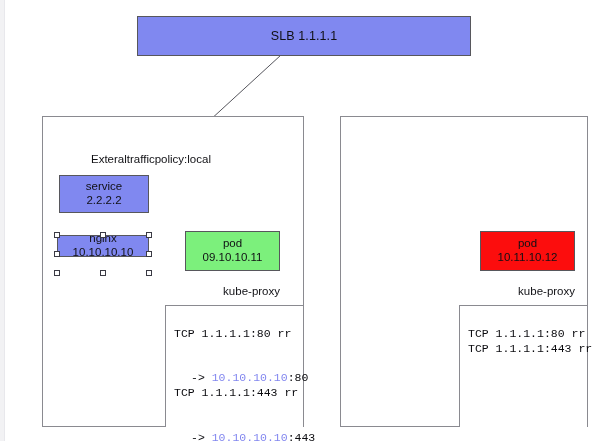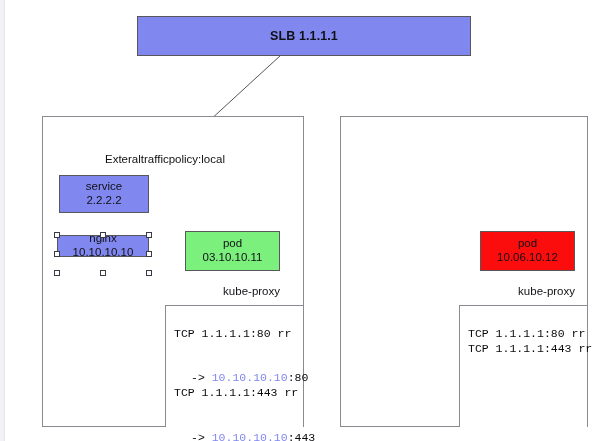--- a/index.html
+++ b/index.html
@@ -66,21 +66,21 @@
   .proxy-frame {
     position: absolute;
     box-sizing: border-box;
     border: 1px solid #8a8a90;
     border-bottom: none;
     background: #ffffff;
   }
 
   .slb-box {
     font-size: 12.5px;
-    font-weight: bold;
+    font-weight: normal;
     letter-spacing: .1px;
   }
 
   .svc-box, .pod-box {
     font-size: 11.5px;
   }
 
   .label-plain {
     position: absolute;
     font-size: 11.5px;
@@ -132,21 +132,21 @@
 
     <line x1="104" y1="212" x2="104" y2="236" stroke="#55555c" stroke-width="1"></line>
   </svg>
 
   <div class="box slb-box" style="left:137px; top:16px; width:334px; height:40px; background:#8088f0;">
     <span>SLB 1.1.1.1</span>
   </div>
 
   <div class="node-frame" style="left:42px; top:116px; width:262px; height:311px;"></div>
 
-  <div class="label-plain" style="left:105px; top:153px;">Exteraltrafficpolicy:local</div>
+  <div class="label-plain" style="left:91px; top:153px;">Exteraltrafficpolicy:local</div>
 
   <div class="box svc-box" style="left:59px; top:175px; width:90px; height:38px; background:#8088f0;">
     <span>service</span>
     <span>2.2.2.2</span>
   </div>
 
   <div class="box svc-box" style="left:57px; top:235px; width:92px; height:22px; background:#8088f0;">
     <span>nginx</span>
     <span>10.10.10.10</span>
   </div>
@@ -156,39 +156,39 @@
     <div class="handle" style="left:146px; top:232px;"></div>
     <div class="handle" style="left:54px;  top:251px;"></div>
     <div class="handle" style="left:146px; top:251px;"></div>
     <div class="handle" style="left:54px;  top:270px;"></div>
     <div class="handle" style="left:100px; top:270px;"></div>
     <div class="handle" style="left:146px; top:270px;"></div>
   </div>
 
   <div class="box pod-box" style="left:185px; top:231px; width:95px; height:40px; background:#7cf07c;">
     <span>pod</span>
-    <span>03.10.10.11</span>
+    <span>09.10.10.11</span>
   </div>
 
   <div class="proxy-title" style="left:185px; top:285px; width:95px;">kube-proxy</div>
 
   <div class="proxy-frame" style="left:165px; top:305px; width:139px; height:122px;"></div>
 
   <div class="rules" style="left:174px; top:326px;">
     <span class="rule-line"><span>TCP  1.1.1.1:80 rr</span></span>
     <span class="rule-line indent"><span>-&gt; </span><span class="ip-hl">10.10.10.10</span><span>:80</span></span>
     <span class="rule-line"><span>TCP  1.1.1.1:443 rr</span></span>
     <span class="rule-line indent"><span>-&gt; </span><span class="ip-hl">10.10.10.10</span><span>:443</span></span>
   </div>
 
   <div class="node-frame" style="left:340px; top:116px; width:248px; height:311px;"></div>
 
   <div class="box pod-box" style="left:480px; top:231px; width:95px; height:40px; background:#fc0d0d;">
     <span>pod</span>
-    <span>10.06.10.12</span>
+    <span>10.11.10.12</span>
   </div>
 
   <div class="proxy-title" style="left:480px; top:285px; width:95px;">kube-proxy</div>
 
   <div class="proxy-frame" style="left:459px; top:305px; width:129px; height:122px;"></div>
 
   <div class="rules" style="left:468px; top:326px;">
     <span class="rule-line"><span>TCP  1.1.1.1:80 rr</span></span>
     <span class="rule-line"><span>TCP  1.1.1.1:443 rr</span></span>
   </div>

